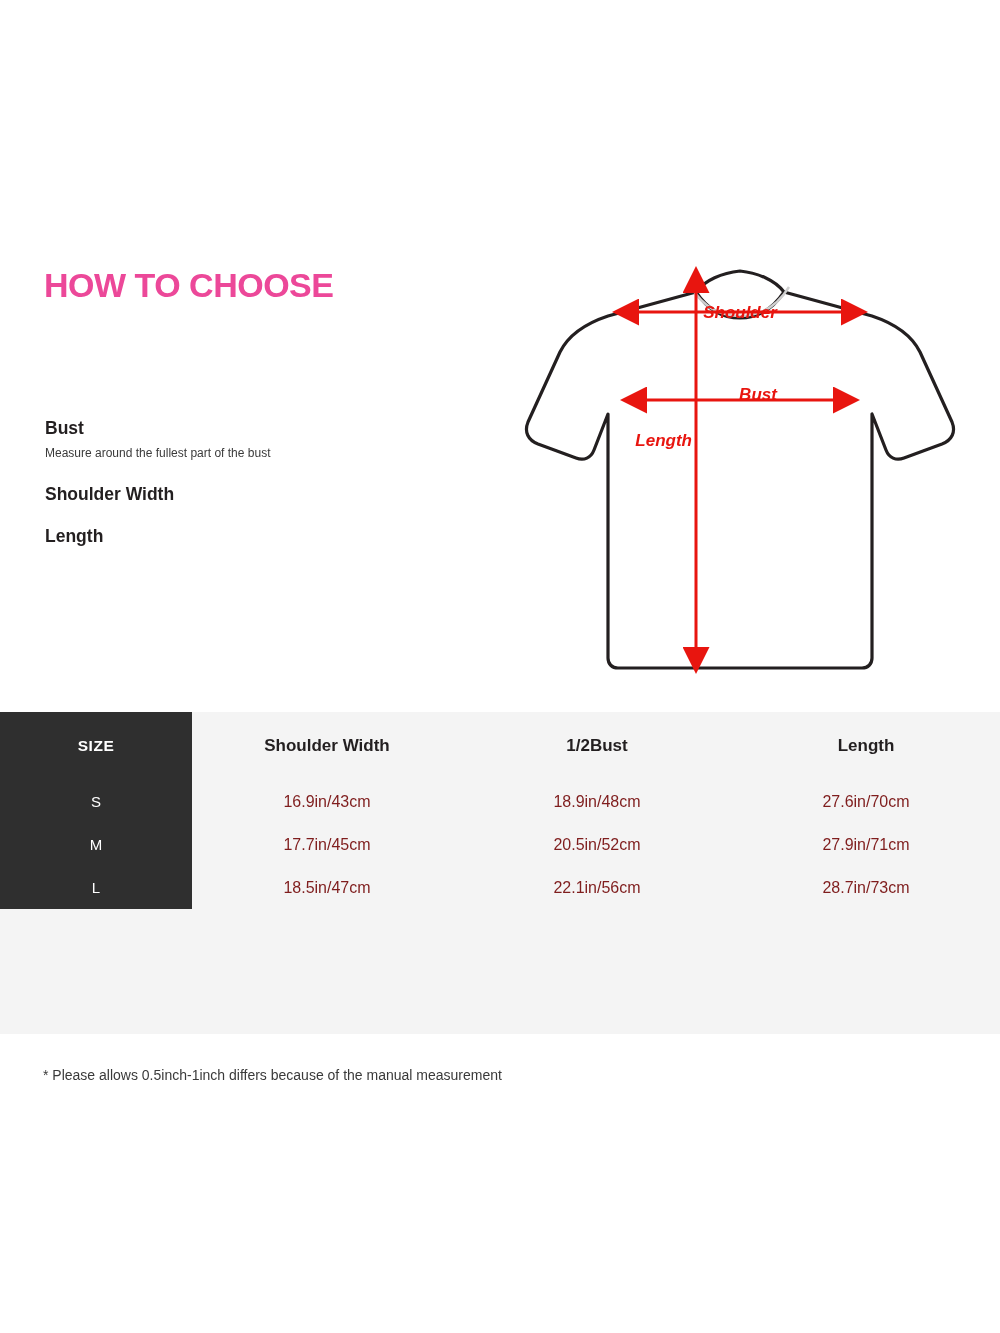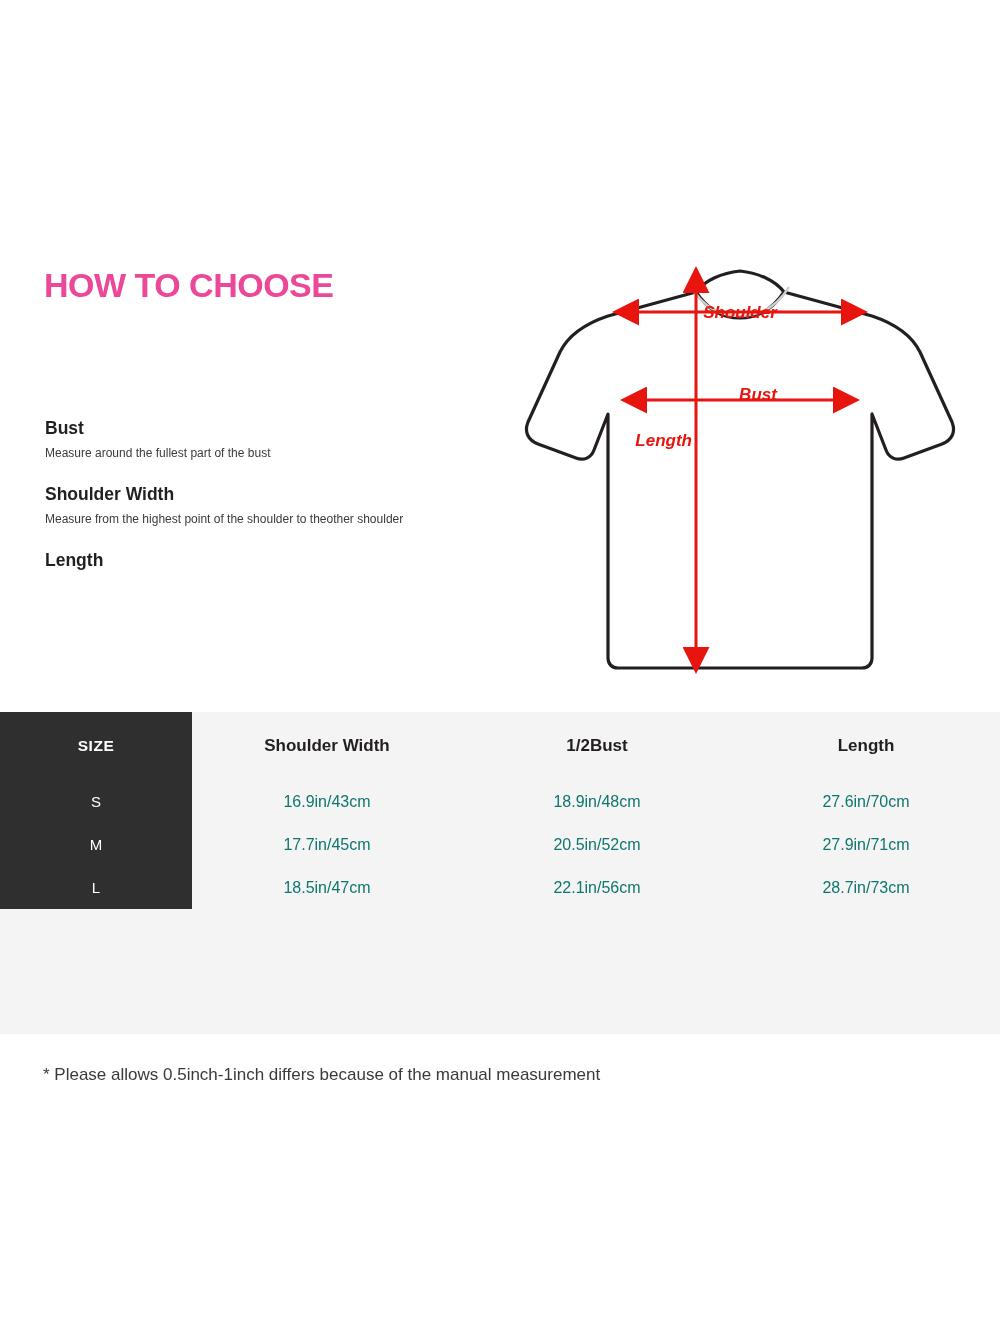--- a/index.html
+++ b/index.html
@@ -109,39 +109,39 @@
   }
   table.size-table thead th.size-col {
     background: #2f2f2f;
     color: #ffffff;
     font-size: 15.5px;
     letter-spacing: 0.5px;
   }
   table.size-table tbody td {
     height: 41px;
     font-size: 16px;
-    color: #0f766e;
+    color: #7f1d1d;
     background: #f4f4f4;
     vertical-align: middle;
   }
   table.size-table tbody td.size-col {
     background: #2f2f2f;
     color: #ffffff;
     font-size: 15px;
   }
   col.c-size { width: 192px; }
   col.c-sw   { width: 270px; }
   col.c-bust { width: 270px; }
   col.c-len  { width: 268px; }
 
   .footnote {
     position: absolute;
     left: 43px;
     top: 1065px;
-    font-size: 17px;
+    font-size: 14px;
     color: #3a3a3a;
     line-height: 20px;
   }
 </style>
 </head>
 <body>
 
 <div class="page">
 
   <div class="top-section">
@@ -150,21 +150,20 @@
       <div>HOW TO CHOOSE</div>
     </div>
 
     <div class="defs">
       <div class="def-block">
         <div class="def-term">Bust</div>
         <div class="def-desc">Measure around the fullest part of the bust</div>
       </div>
       <div class="def-block">
         <div class="def-term">Shoulder Width</div>
-        <div class="def-desc">Measure from the highest point of the shoulder to theother shoulder</div>
       </div>
       <div class="def-block">
         <div class="def-term">Length</div>
       </div>
     </div>
 
     <div class="diagram">
       <svg width="480" height="450" viewBox="0 0 480 450" xmlns="http://www.w3.org/2000/svg">
         <defs>
           <marker id="arrHead" markerWidth="9" markerHeight="9" refX="7" refY="4.5" orient="auto">

